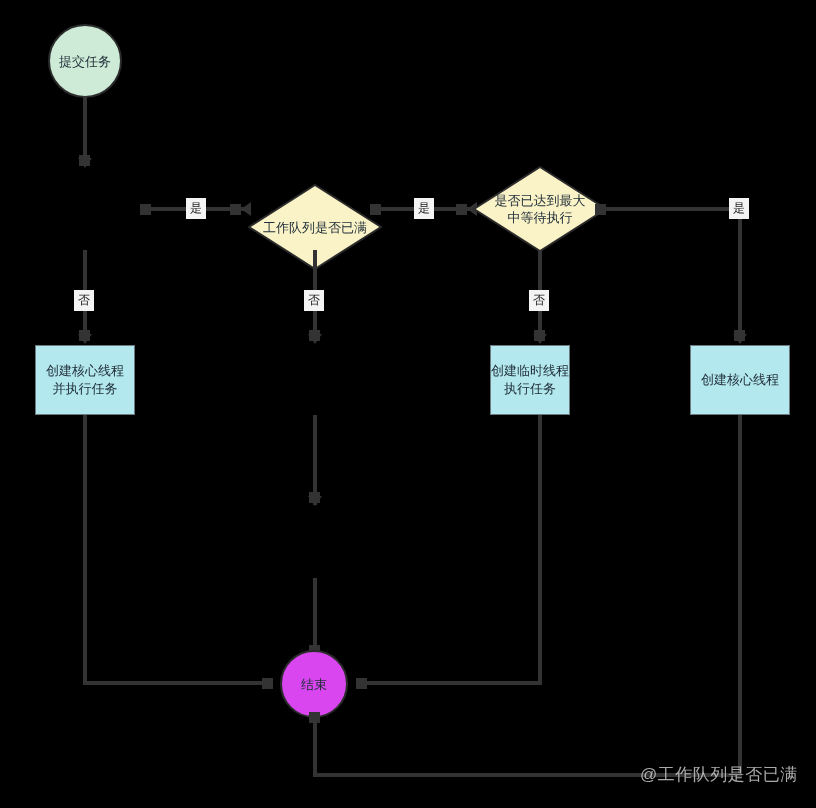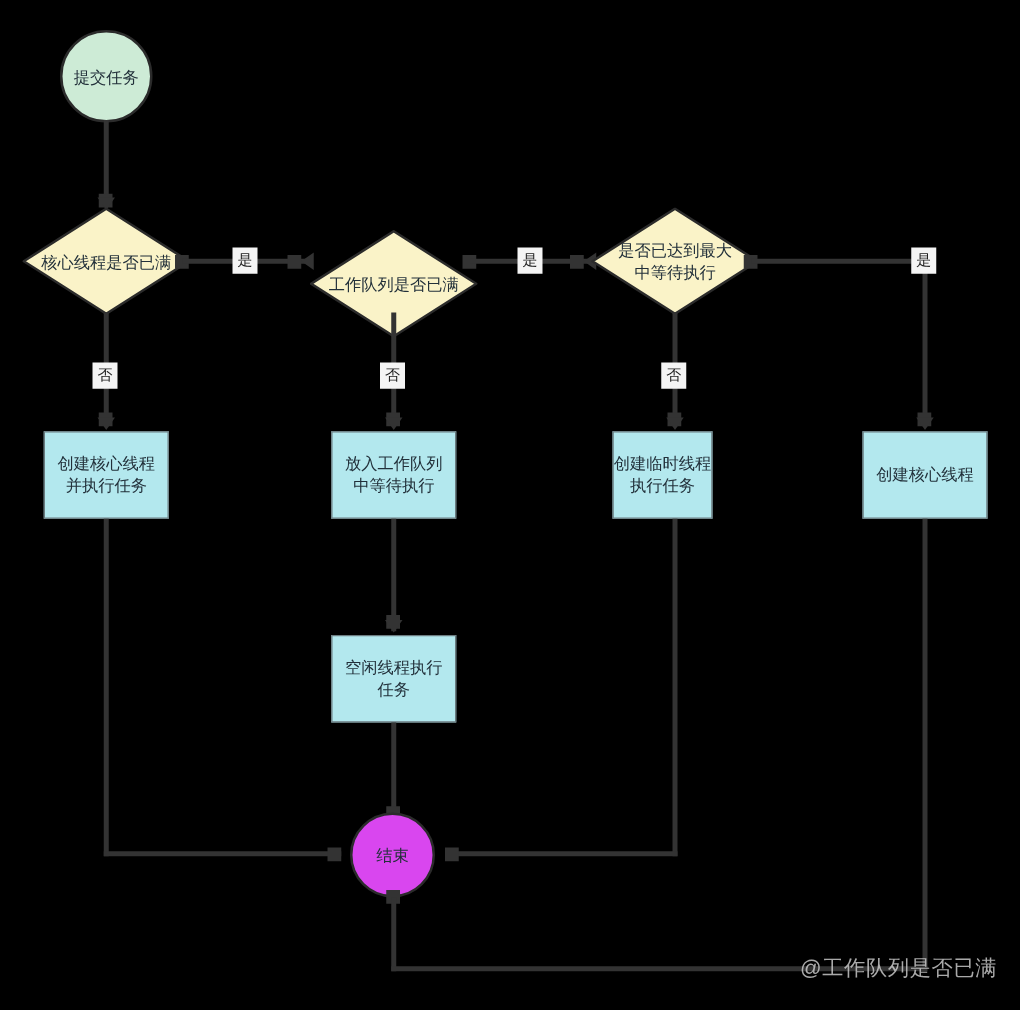--- a/index.html
+++ b/index.html
@@ -138,26 +138,20 @@
 <div id="canvas">
 
   <div class="circle circle-start" style="left:48px; top:24px; width:74px; height:74px;">
     <span class="ctext">提交任务</span>
   </div>
 
   <div class="line line-v" style="left:83px; top:96px; height:66px;"></div>
   <div class="junc" style="left:79px; top:155px;"></div>
   <div class="arrow-down" style="left:78px; top:158px;"></div>
 
-  <div class="diamond-wrap" style="left:18px; top:166px; width:134px; height:86px;">
-    <svg class="diamond-shape" viewBox="0 0 134 86" preserveAspectRatio="none">
-      <polygon points="67,1 133,43 67,85 1,43" fill="#faf3c8" stroke="#2b2b2b" stroke-width="2"></polygon>
-    </svg>
-    <div class="diamond-text">核心线程是否已满</div>
-  </div>
 
   <div class="junc" style="left:140px; top:204px;"></div>
   <div class="line line-h" style="left:146px; top:207px; width:102px;"></div>
   <div class="junc" style="left:230px; top:204px;"></div>
   <div class="arrow-left" style="left:241px; top:202px;"></div>
   <div class="edge-label" style="left:186px; top:198px;">是</div>
 
   <div class="line line-v" style="left:83px; top:250px; height:88px;"></div>
   <div class="junc" style="left:79px; top:330px;"></div>
   <div class="arrow-down" style="left:78px; top:334px;"></div>
@@ -199,46 +193,38 @@
   <div class="line line-v" style="left:538px; top:250px; height:88px;"></div>
   <div class="junc" style="left:534px; top:330px;"></div>
   <div class="arrow-down" style="left:533px; top:334px;"></div>
   <div class="edge-label" style="left:529px; top:290px;">否</div>
 
   <div class="rect" style="left:35px; top:345px; width:100px; height:70px;">
     <span class="rtext">创建核心线程
 并执行任务</span>
   </div>
 
-  <div class="rect" style="left:265px; top:345px; width:100px; height:70px;">
-    <span class="rtext">放入工作队列
-中等待执行</span>
-  </div>
 
   <div class="rect" style="left:490px; top:345px; width:80px; height:70px;">
     <span class="rtext">创建临时线程
 执行任务</span>
   </div>
 
   <div class="rect" style="left:690px; top:345px; width:100px; height:70px;">
     <span class="rtext">创建核心线程</span>
   </div>
 
   <div class="line line-v" style="left:83px; top:415px; height:270px;"></div>
   <div class="line line-h" style="left:83px; top:681px; width:190px;"></div>
   <div class="junc" style="left:262px; top:678px;"></div>
 
   <div class="line line-v" style="left:313px; top:415px; height:90px;"></div>
   <div class="junc" style="left:309px; top:492px;"></div>
   <div class="arrow-down" style="left:308px; top:496px;"></div>
 
-  <div class="rect" style="left:265px; top:508px; width:100px; height:70px;">
-    <span class="rtext">空闲线程执行
-任务</span>
-  </div>
 
   <div class="line line-v" style="left:313px; top:578px; height:76px;"></div>
   <div class="junc" style="left:309px; top:645px;"></div>
 
   <div class="line line-v" style="left:538px; top:415px; height:270px;"></div>
   <div class="line line-h" style="left:358px; top:681px; width:184px;"></div>
   <div class="junc" style="left:356px; top:678px;"></div>
 
   <div class="circle circle-end" style="left:280px; top:650px; width:68px; height:68px;">
     <span class="ctext">结束</span>

